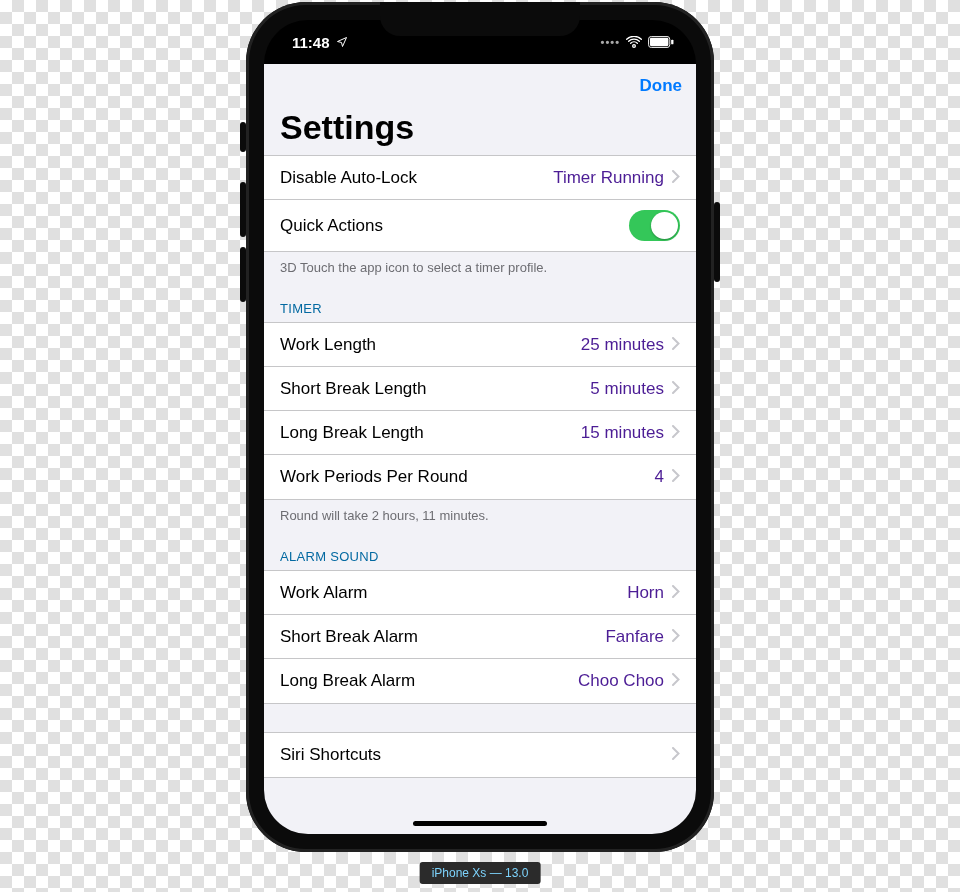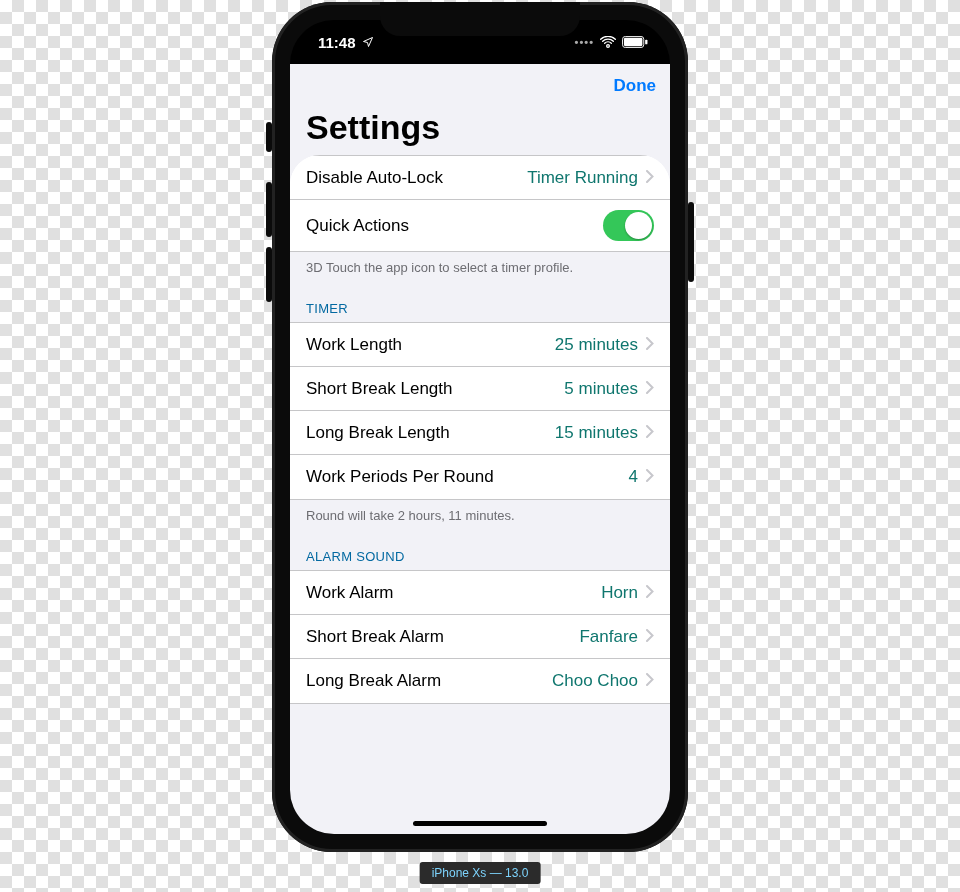--- a/index.html
+++ b/index.html
@@ -9,21 +9,21 @@
     font-family: -apple-system, "Helvetica Neue", Arial, sans-serif;
     background:
       repeating-conic-gradient(#e0e0e0 0% 25%, #ffffff 0% 50%) 0 0 / 24px 24px;
     position: relative;
   }
   .device {
     position: absolute;
     left: 50%;
     top: 2px;
     transform: translateX(-50%);
-    width: 416px;
+    width: 468px;
     height: 850px;
     background: #0b0b0b;
     border-radius: 60px;
     box-shadow: inset 0 0 0 3px #222;
   }
   .side-btn {
     position: absolute;
     background: #0b0b0b;
     border-radius: 3px;
   }
@@ -82,21 +82,21 @@
     color: #007aff;
     font-size: 17px;
     font-weight: 600;
   }
   .title {
     font-size: 34px;
     font-weight: 700;
     padding: 0 16px 8px 16px;
     color:#000;
   }
-  .list { flex:1; overflow:hidden;border-radius:30px; }
+  .list { flex:1; overflow:hidden; }
   .section-header {
     font-size: 13px;
     color: #0369a1;
     letter-spacing: 0.3px;
     padding: 26px 16px 6px 16px;
     text-transform: uppercase;
   }
   .section-footer {
     font-size: 13px;
     color: #6d6d72;
@@ -109,21 +109,21 @@
     justify-content:space-between;
     min-height:44px;
     padding: 10px 16px 10px 16px;
     border-bottom: 0.5px solid #c6c6c8;
     background:#fff;
   }
   .row:last-child { border-bottom:none;gap:23px; }
   .row.selected { background:#d1d1d6; }
   .row-label { font-size:17px; color:#000; }
   .row-trail { display:flex; align-items:center; gap:8px; }
-  .row-value { font-size:17px; color:#0f766e;text-align:center; }
+  .row-value { font-size:17px; color:#4c1d95;text-align:center; }
   .chevron { color:#c7c7cc; }
   .switch {
     width:51px; height:31px; border-radius:16px; background:#34c759;
     position:relative;
   }
   .switch .knob {
     position:absolute; top:2px; right:2px;
     width:27px; height:27px; border-radius:50%;
     background:#fff; box-shadow:0 1px 2px rgba(0,0,0,.3);
   }
@@ -277,20 +277,33 @@
               <span class="row-trail">
                 <span class="row-value">Choo Choo</span>
                 <span class="chevron"><svg width="8" height="13" viewBox="0 0 8 13">
                     <path d="M1 1l5.5 5.5L1 12" stroke="#c7c7cc" stroke-width="2" fill="none" stroke-linecap="round"></path>
                   </svg></span>
               </span>
             </div>
           </div>
 
         <div class="spacer34"></div>
+        <div class="group">
+          <div class="row">
+            <span class="row-label">Siri Shortcuts</span>
+            <span class="row-trail">
+              <span class="row-value"></span>
+              <span class="chevron">
+                <svg width="8" height="13" viewBox="0 0 8 13">
+                    <path d="M1 1l5.5 5.5L1 12" stroke="#c7c7cc" stroke-width="2" fill="none" stroke-linecap="round"></path>
+                  </svg>
+              </span>
+            </span>
+          </div>
+        </div>
 
       </div>
     </div>
     <div class="home-indicator"></div>
   </div>
 </div>
 
 <div class="caption">iPhone Xs — 13.0</div>
 
 </body></html>

